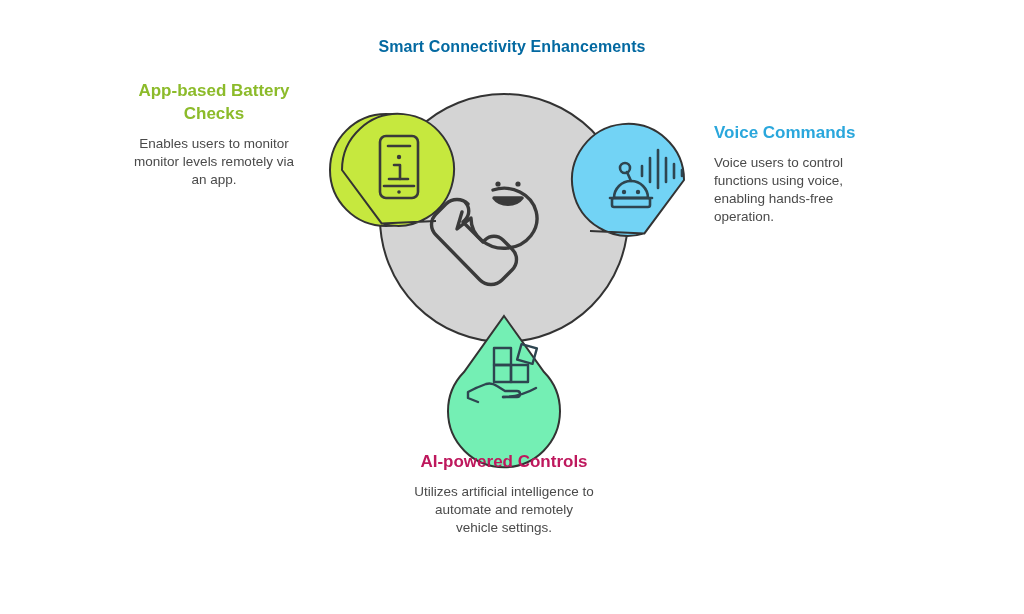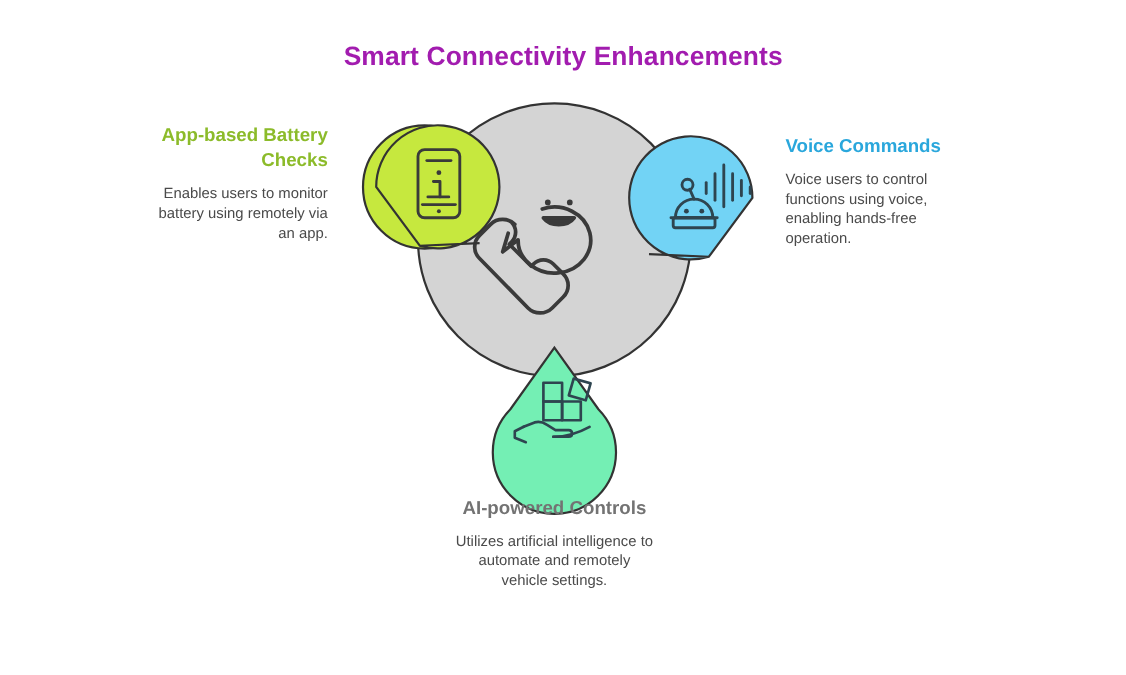--- a/index.html
+++ b/index.html
@@ -20,23 +20,23 @@
     inset: 0;
   }
 
   
   .page-title {
     position: absolute;
     top: 38px;
     left: 0;
     width: 1024px;
     text-align: center;
-    font-size: 24px;
+    font-size: 16px;
     font-weight: bold;
-    color: #a21caf;
+    color: #0369a1;
     letter-spacing: 0.1px;
   }
 
   
   .stage {
     position: absolute;
     left: 318px;
     top: 88px;
     width: 390px;
     height: 340px;
@@ -57,41 +57,41 @@
   }
   .callout-body {
     font-size: 13.5px;
     line-height: 1.33;
     color: #4a4a4a;
     margin-top: 9px;
   }
 
   .callout-left {
     left: 130px;
-    top: 112px;
+    top: 80px;
     width: 168px;
-    text-align: right;
+    text-align: center;
   }
   .callout-left .callout-heading { color: #8cbb2a; }
 
   .callout-right {
     left: 714px;
     top: 122px;
     width: 172px;
     text-align: left;
   }
   .callout-right .callout-heading { color: #2aa7dc; }
 
   .callout-bottom {
     left: 413px;
     top: 451px;
     width: 182px;
     text-align: center;
   }
-  .callout-bottom .callout-heading { color: #737373; }
+  .callout-bottom .callout-heading { color: #be185d; }
 </style>
 </head>
 <body>
 
 <div id="infographic">
 
   <div class="page-title">Smart Connectivity Enhancements</div>
 
   <div class="stage">
     <svg width="390" height="340" viewBox="0 0 390 340" xmlns="http://www.w3.org/2000/svg">
@@ -183,21 +183,21 @@
                    c14,0 24,-4 33,-9"></path>
           <path d="M158 300 l-8,4 v6 l10,4"></path>
         </g>
       </g>
 
     </svg>
   </div>
 
   <div class="callout callout-left">
     <div class="callout-heading">App-based Battery Checks</div>
-    <div class="callout-body">Enables users to monitor battery using remotely via an app.</div>
+    <div class="callout-body">Enables users to monitor monitor levels remotely via an app.</div>
   </div>
 
   <div class="callout callout-right">
     <div class="callout-heading">Voice Commands</div>
     <div class="callout-body">Voice users to control functions using voice, enabling hands-free operation.</div>
   </div>
 
   <div class="callout callout-bottom">
     <div class="callout-heading">AI-powered Controls</div>
     <div class="callout-body">Utilizes artificial intelligence to automate and remotely vehicle settings.</div>

